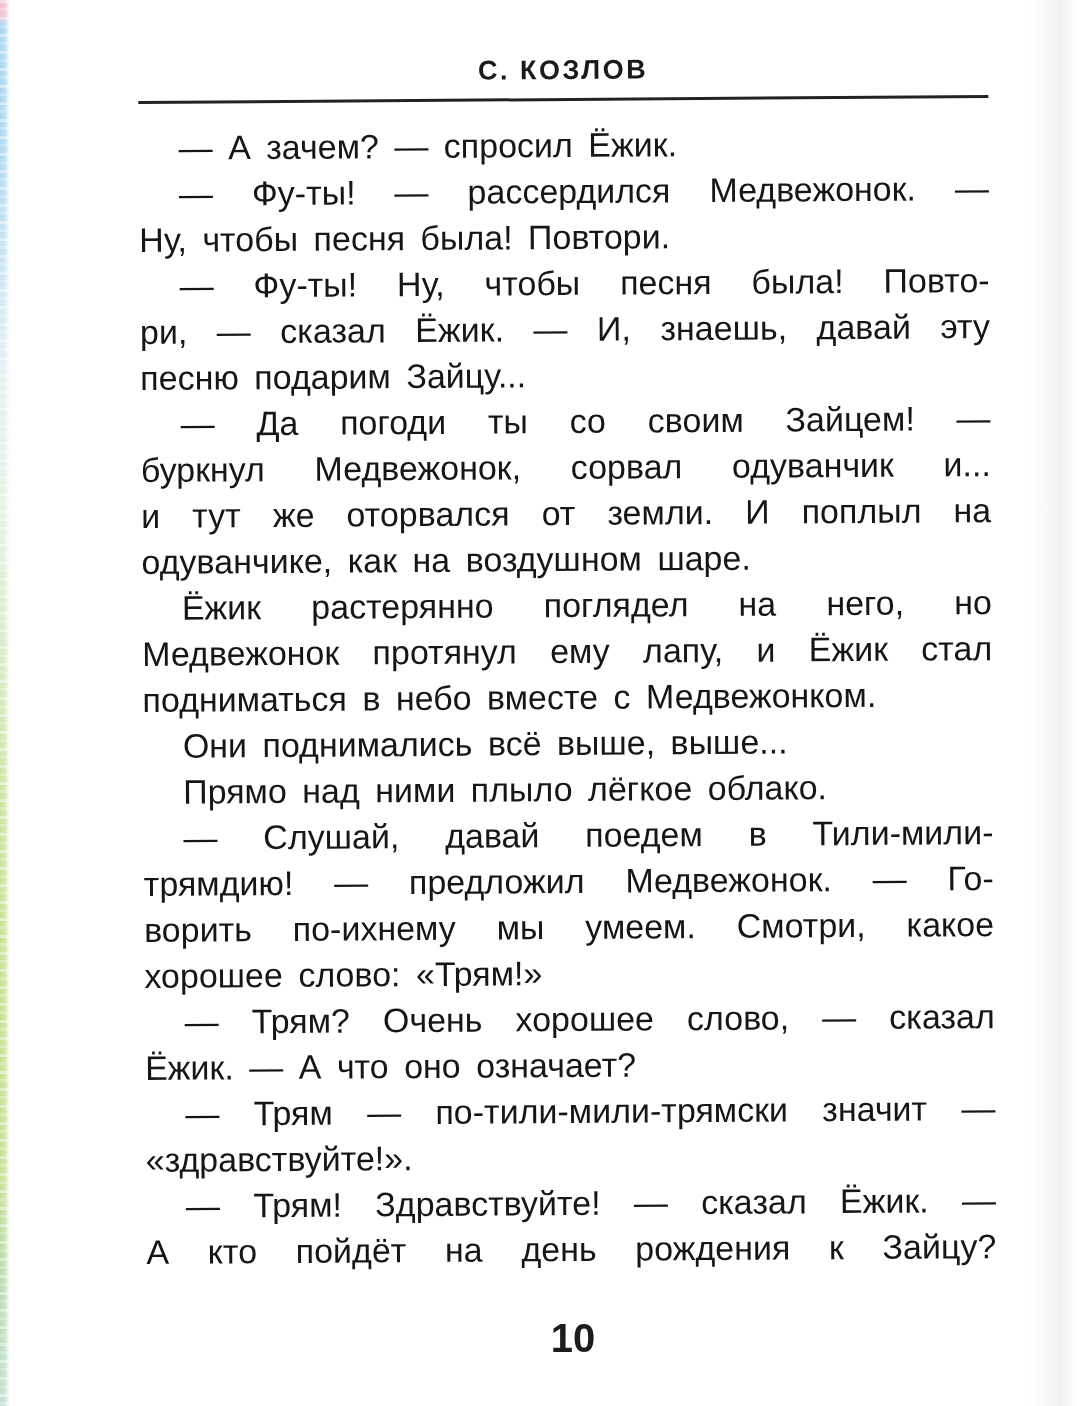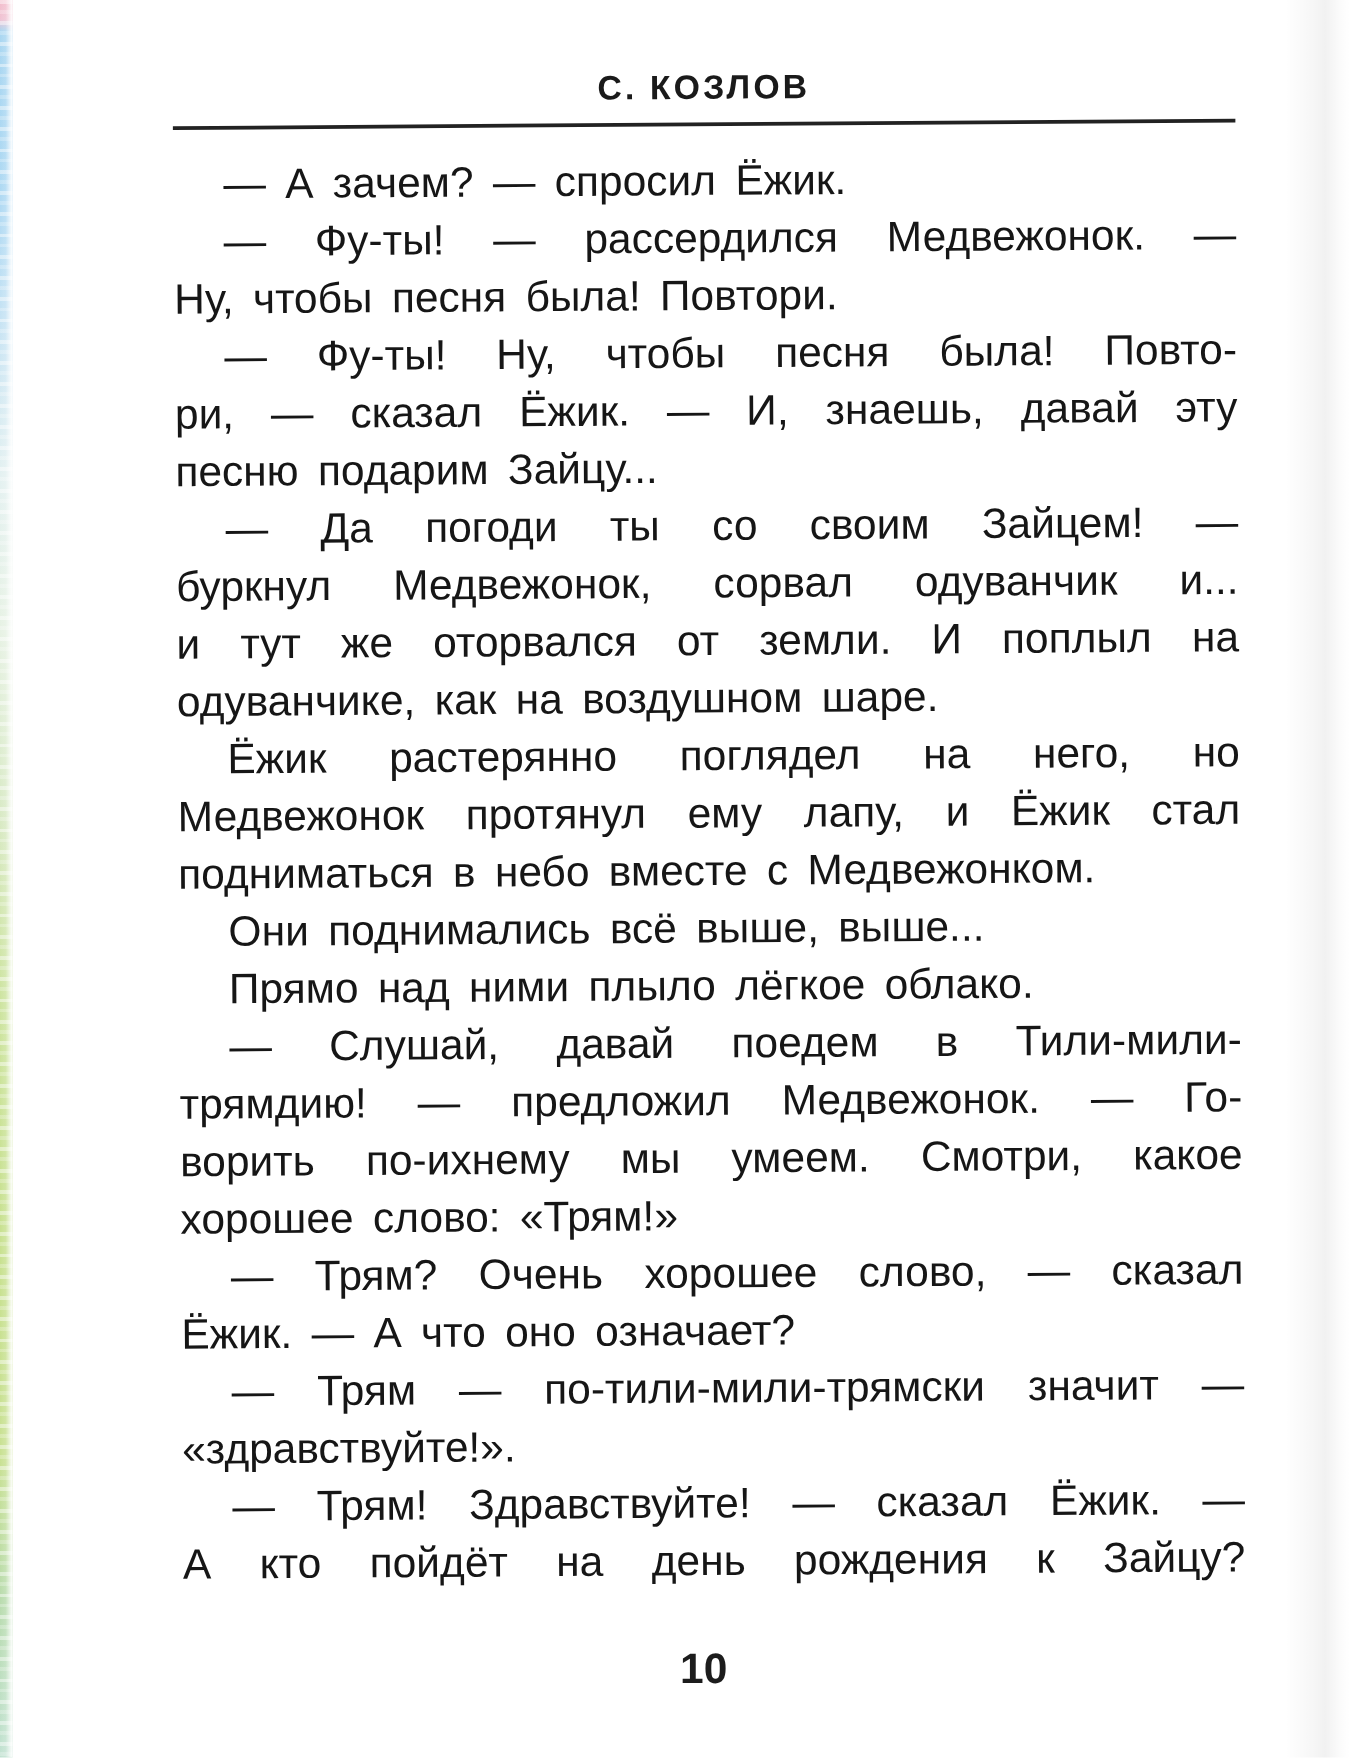--- a/index.html
+++ b/index.html
@@ -103,26 +103,26 @@
     white-space: normal;
     text-align: justify;
     text-align-last: justify;
   }
   .line.ind {
     padding-left: 40px;
   }
 
   .page-number {
     position: absolute;
-    left: 138px;
+    left: 148px;
     width: 850px;
     top: 1316px;
     text-align: center;
     font-weight: 700;
-    font-size: 34px;
+    font-size: 40px;
     color: #1c1c1c;
   }
 </style>
 </head>
 <body>
 
 <div class="edge-strip"></div>
 <div class="gutter-shade"></div>
 
 <div class="page-content">

